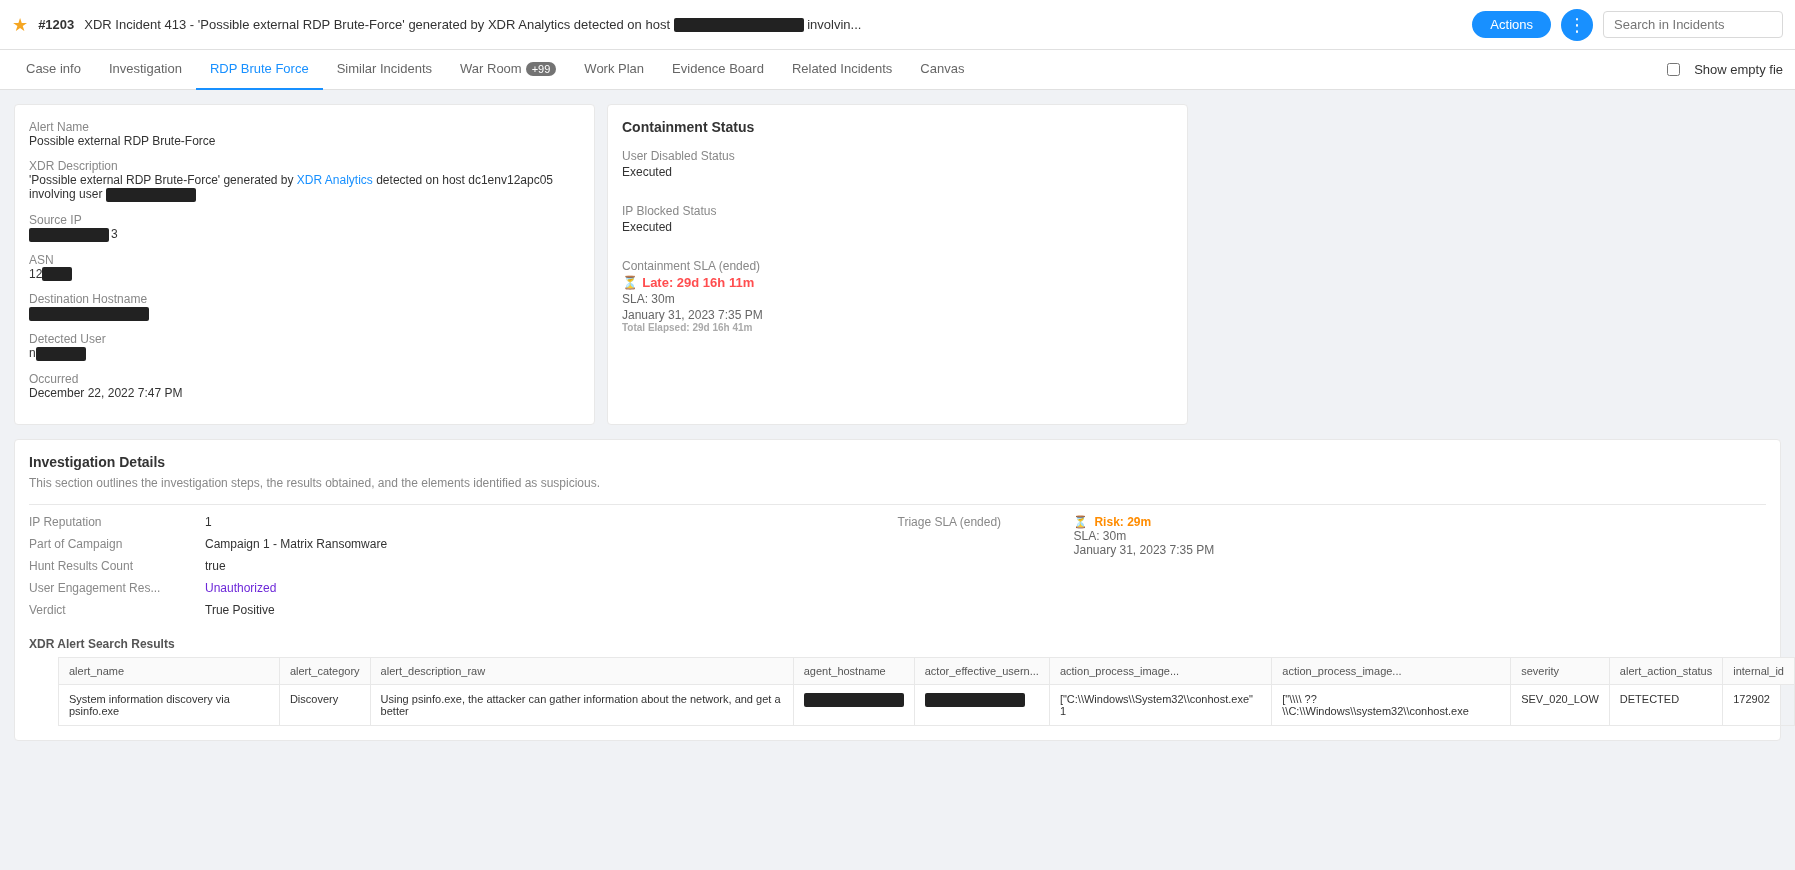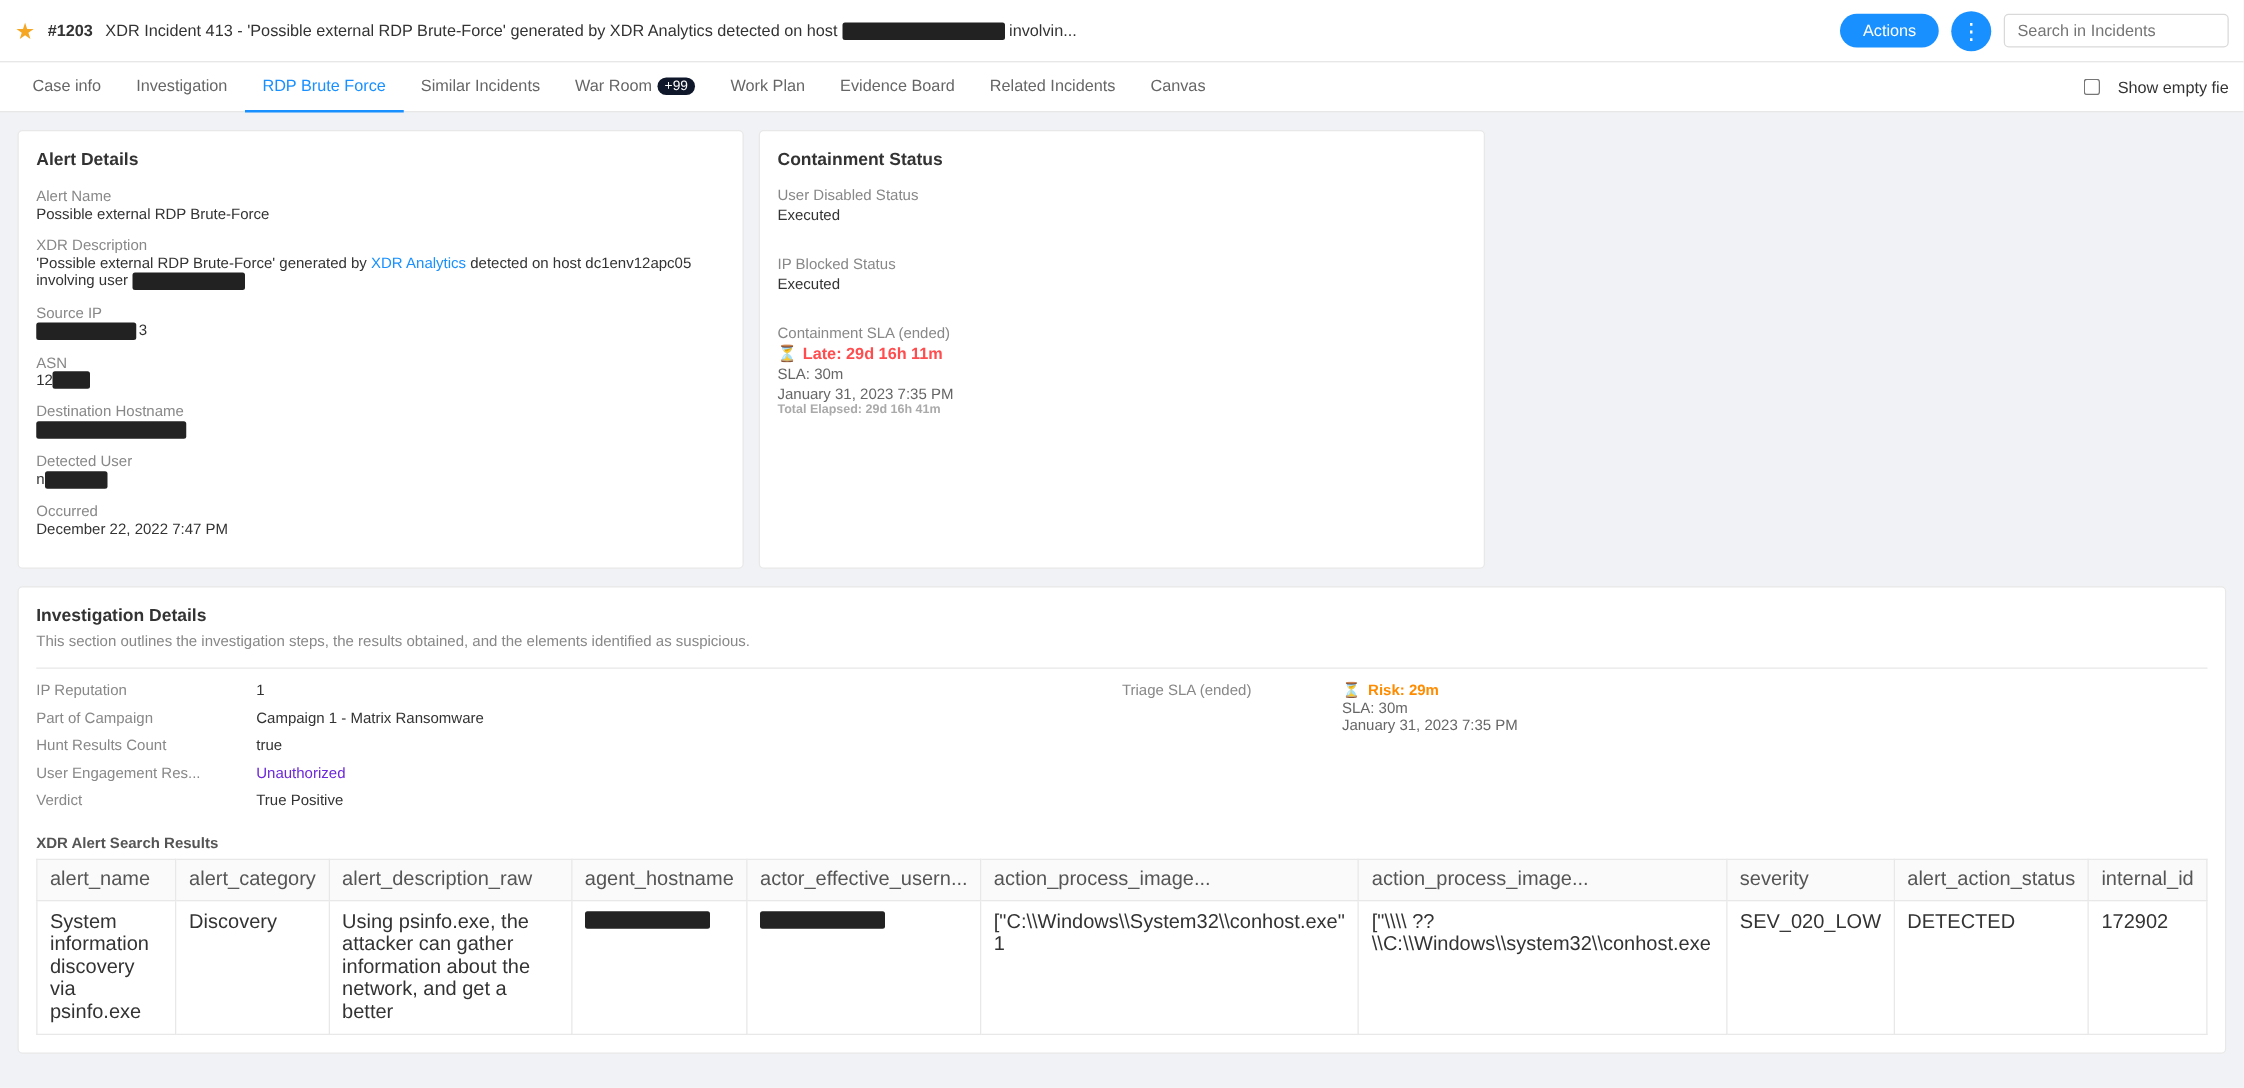--- a/index.html
+++ b/index.html
@@ -9,21 +9,21 @@
     .header { display: flex; align-items: center; background: #fff; border-bottom: 1px solid #e0e0e0; padding: 0 12px; height: 50px; gap: 10px; }
     .header-star { color: #f5a623; font-size: 18px; }
     .header-actions-btn { background: #1890ff; color: #fff; border: none; border-radius: 50px; padding: 6px 18px; font-size: 13px; cursor: pointer; font-weight: 500; }
     .header-more-btn { background: #1890ff; color: #fff; border: none; border-radius: 50%; width: 32px; height: 32px; font-size: 18px; cursor: pointer; display: flex; align-items: center; justify-content: center; }
     .header-search { border: 1px solid #d9d9d9; border-radius: 4px; padding: 5px 10px; font-size: 13px; color: #999; width: 180px; background: #fff; }
 
     
     .tabs { display: flex; align-items: center; background: #fff; border-bottom: 1px solid #e0e0e0; padding: 0 12px; height: 40px; gap: 0; }
     .tab { padding: 0 14px; height: 40px; display: flex; align-items: center; font-size: 13px; color: #666; cursor: pointer; border-bottom: 2px solid transparent; white-space: nowrap; }
     .tab.active { color: #1890ff; border-bottom: 2px solid #1890ff; font-weight: 500; }
-    .tab-badge { background: #0f172a; color: #fff; border-radius: 10px; padding: 1px 6px; font-size: 11px; margin-left: 4px; }
+    .tab-badge { background: #737373; color: #fff; border-radius: 10px; padding: 1px 6px; font-size: 11px; margin-left: 4px; }
     .tabs-right { margin-left: auto; display: flex; align-items: center; gap: 14px; font-size: 13px; color: #333; }
     .tabs-right input[type=checkbox] { cursor: pointer; }
 
     
     .main { padding: 14px; background: #f0f2f5; min-height: calc(870px - 90px); }
 
     
     .cards-row { display: grid; grid-template-columns: 1fr 1fr 1fr; gap: 12px; margin-bottom: 14px; }
     .card { background: #fff; border: 1px solid #e8e8e8; border-radius: 4px; padding: 14px; min-height: 280px; }
     .card-title { font-size: 14px; font-weight: 600; color: #333; margin-bottom: 14px; }
@@ -48,21 +48,21 @@
     .inv-row { display: flex; margin-bottom: 8px; align-items: flex-start; gap: 36px; }
     .inv-label { font-size: 12px; color: #888; min-width: 140px; }
     .inv-value { font-size: 12px; color: #333; }
     .inv-value.link { color: #6d28d9; cursor: pointer; }
     .triage-sla { display: flex; align-items: center; gap: 6px; }
     .triage-icon { color: #ff8c00; }
     .triage-risk { color: #ff8c00; font-size: 12px; font-weight: 600; }
 
     
     .table-label { font-size: 12px; font-weight: 600; color: #555; margin-bottom: 6px; }
-    .data-table { width: 100%; border-collapse: collapse; font-size: 16px; }
+    .data-table { width: 100%; border-collapse: collapse; font-size: 11px; margin-left: 29px; }
     .data-table th { background: #fafafa; border: 1px solid #e8e8e8; padding: 7px 10px; text-align: left; font-weight: 500; color: #555; white-space: nowrap; }
     .data-table td { border: 1px solid #e8e8e8; padding: 8px 10px; color: #333; vertical-align: top; }
     .td-redacted { background: #222; color: #222; border-radius: 2px; display: inline-block; height: 14px; min-width: 100px; }
 
     .divider { border: none; border-top: 1px solid #e8e8e8; margin: 10px 0; }
   </style>
 </head>
 <body>
 
 <div class="header">
@@ -93,21 +93,20 @@
     <input type="checkbox" style="">
     <span>Show empty fie</span>
   </div>
 </div>
 
 <div class="main">
 
   <div class="cards-row">
 
     <div class="card">
-      <div class="card-title">Alert Details</div>
 
       <div class="field-row">
         <span class="field-label">Alert Name</span>
         <span class="field-value">Possible external RDP Brute-Force</span>
       </div>
       <div class="field-row">
         <span class="field-label">XDR Description</span>
         <span class="field-value">
           'Possible external RDP Brute-Force' generated by <span style="color:#1890ff;">XDR Analytics</span> detected on host dc1env12apc05 involving user <span style="display:inline-block;background:#222;color:#222;border-radius:2px;width:90px;height:14px;vertical-align:middle;"></span>
         </span>

